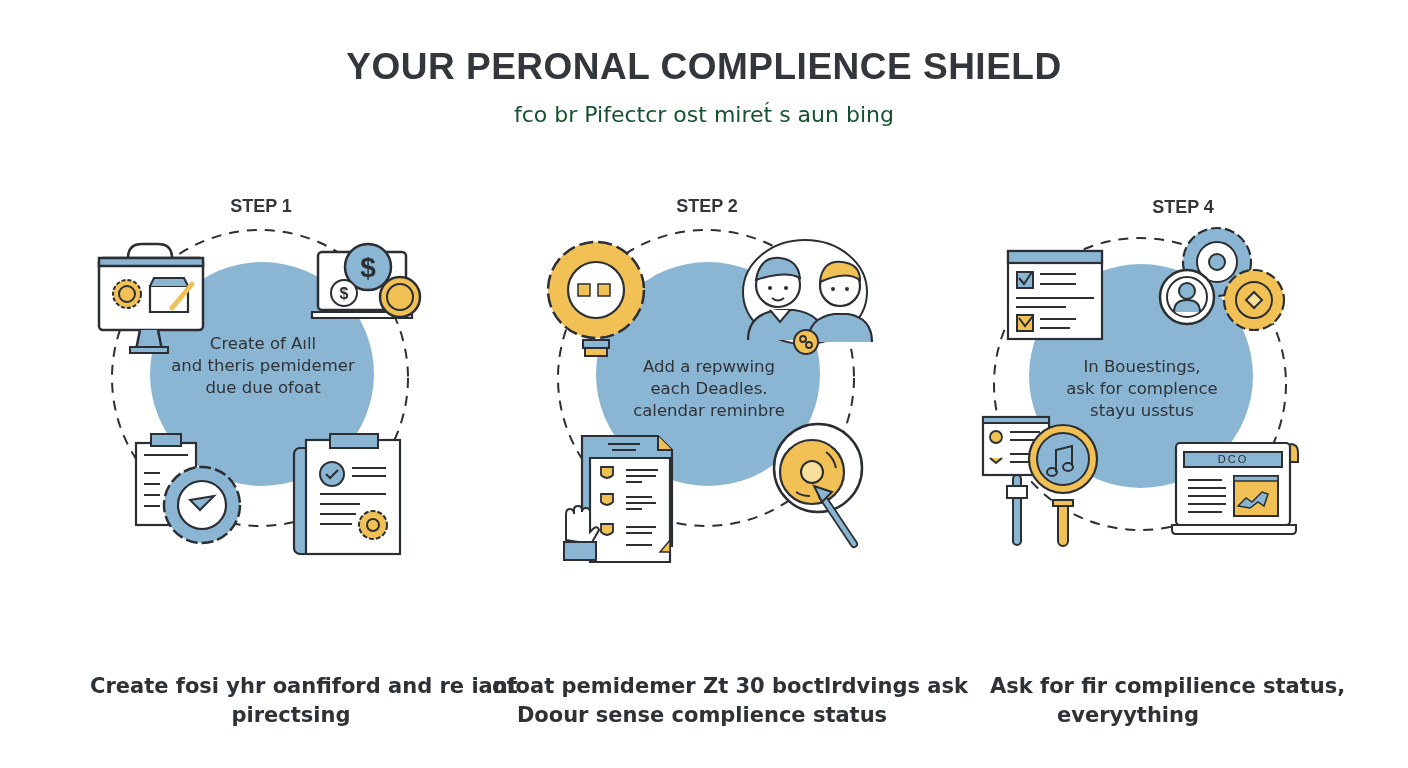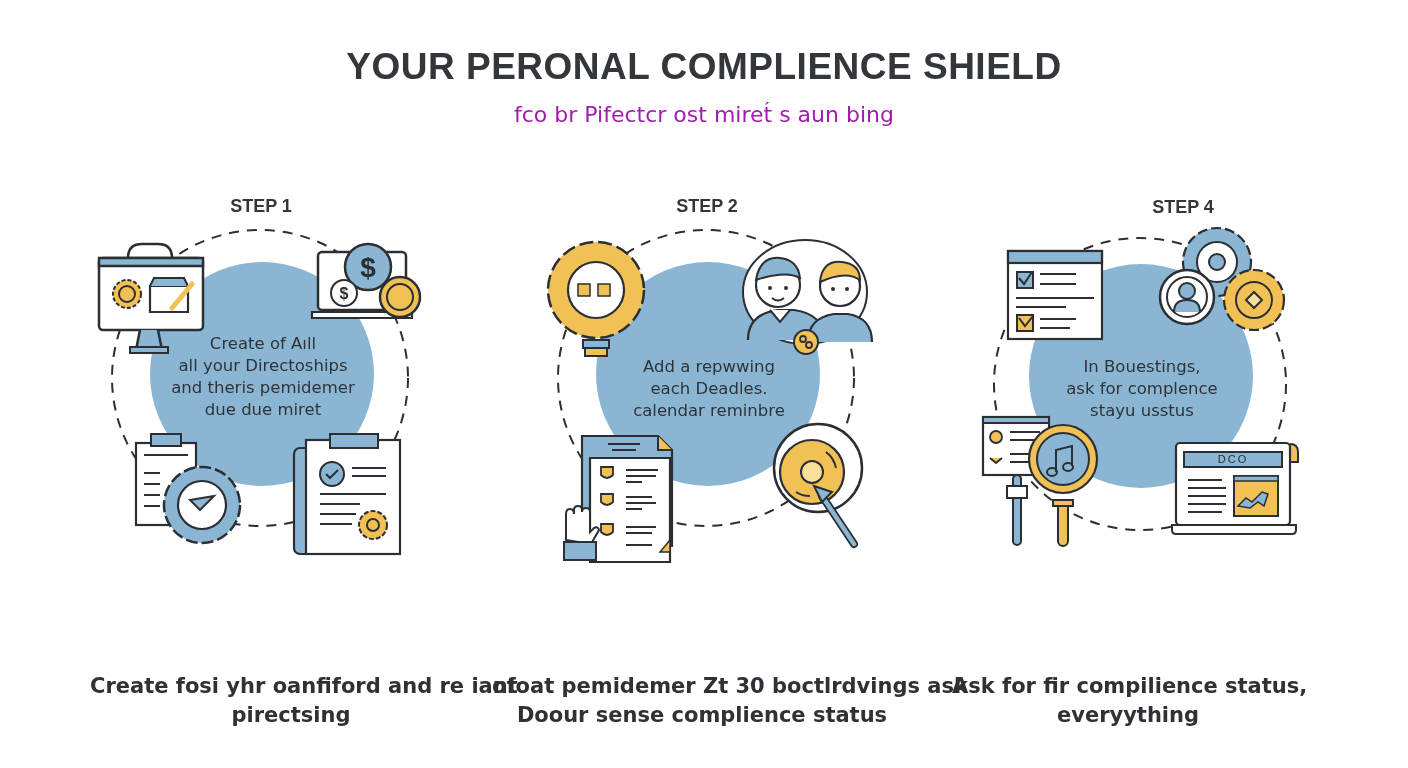--- a/index.html
+++ b/index.html
@@ -1,21 +1,21 @@
 <!DOCTYPE html>
 <html><head>
 <meta charset="utf-8">
 <style>
   html, body { margin:0; padding:0; background:#ffffff; }
   body { width:1408px; height:768px; position:relative; overflow:hidden;
          font-family:"Liberation Sans", "DejaVu Sans", sans-serif; color:#2e3236; }
   .title { position:absolute; left:0; top:46px; width:1408px; text-align:center;
            font-size:37px; font-weight:700; letter-spacing:0.5px; color:#33373b; }
   .subtitle { position:absolute; left:0; top:102px; width:1408px; text-align:center;
-              font-size:22px; color:#a21caf; font-family:"DejaVu Sans", sans-serif; }
+              font-size:22px; color:#14532d; font-family:"DejaVu Sans", sans-serif; }
   .step-label { position:absolute; font-size:18px; font-weight:700; color:#33373b;
                 text-align:center; width:120px; }
   .circle-text { position:absolute; text-align:center; font-size:16.5px; font-weight:400;
                  line-height:22px; color:#2f3337; font-family:"DejaVu Sans", sans-serif; }
   .bottom { position:absolute; top:672px; font-size:21px; font-weight:700; color:#2e3236;
             line-height:29px; white-space:nowrap; font-family:"DejaVu Sans", sans-serif; }
   svg { position:absolute; overflow:visible; }
 </style>
 </head>
 <body>
@@ -94,23 +94,22 @@
     <line x1="320" y1="514" x2="356" y2="514" stroke="#2b2f33" stroke-width="2"></line>
     <line x1="320" y1="524" x2="352" y2="524" stroke="#2b2f33" stroke-width="2"></line>
   </svg>
   <svg width="1" height="1" style="left:0;top:0;">
     <circle cx="373" cy="525" r="14" fill="#f2c156" stroke="#2b2f33" stroke-width="2" stroke-dasharray="5 2"></circle>
     <circle cx="373" cy="525" r="6" fill="none" stroke="#2b2f33" stroke-width="2"></circle>
   </svg>
 
   <div class="circle-text" style="left:150px; top:333px; width:226px;">
     <div>Create of Aıll</div>
-    <div>all your Directoships</div>
     <div>and theris pemidemer</div>
-    <div>due due miret</div>
+    <div>due due ofoat</div>
   </div>
 </div>
 
 <div>
   <div class="step-label" style="left:647px; top:196px;">STEP 2</div>
 
   <svg width="1" height="1" style="left:0;top:0;">
     <circle cx="706" cy="378" r="148" fill="none" stroke="#2b2f33" stroke-width="2" stroke-dasharray="10 8"></circle>
   </svg>
   <svg width="1" height="1" style="left:0;top:0;">
@@ -287,15 +286,15 @@
 
 <div class="bottom" style="left:90px; width:402px; text-align:center;">
   <div style="text-align:left;">Create fosi yhr oanfiford and re iant</div>
   <div>pirectsing</div>
 </div>
 <div class="bottom" style="left:492px; width:420px; text-align:center;">
   <div style="text-align:left;">ofoat pemidemer Zt 30 boctlrdvings ask</div>
   <div>Doour sense complience status</div>
 </div>
 <div class="bottom" style="left:952px; width:352px; text-align:center;">
-  <div style="text-align:right;">Ask for fir compilience status,</div>
+  <div style="text-align:right;margin-left:38px;">Ask for fir compilience status,</div>
   <div>everyything</div>
 </div>
 
 </body></html>

